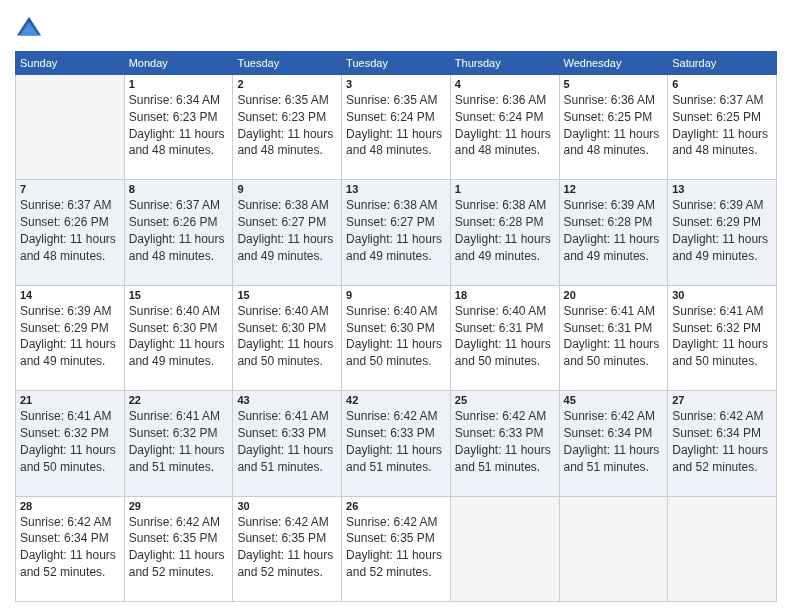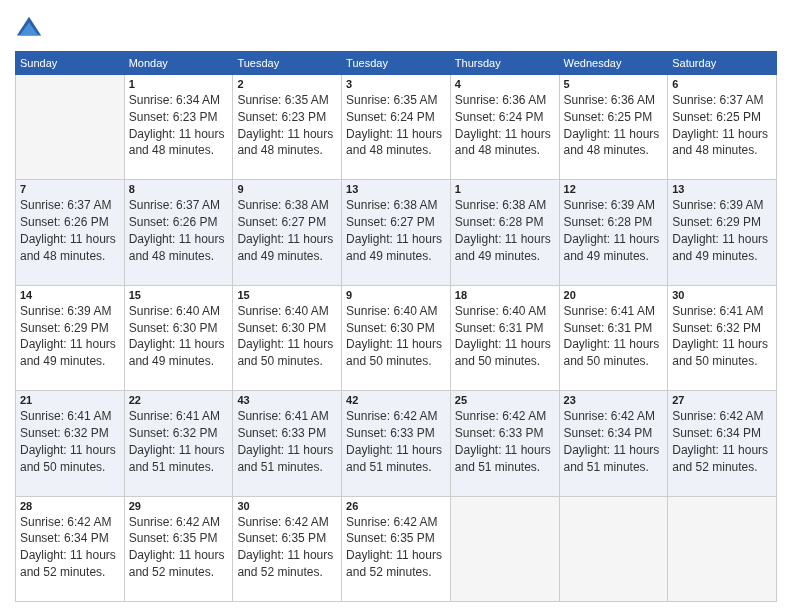--- a/index.html
+++ b/index.html
@@ -223,21 +223,21 @@
           </td>
           <td>
             <div class="day-num">42</div>
             <div class="day-info">Sunrise: 6:42 AM<br>Sunset: 6:33 PM<br>Daylight: 11 hours and 51 minutes.</div>
           </td>
           <td>
             <div class="day-num">25</div>
             <div class="day-info">Sunrise: 6:42 AM<br>Sunset: 6:33 PM<br>Daylight: 11 hours and 51 minutes.</div>
           </td>
           <td>
-            <div class="day-num">23</div>
+            <div class="day-num">45</div>
             <div class="day-info">Sunrise: 6:42 AM<br>Sunset: 6:34 PM<br>Daylight: 11 hours and 51 minutes.</div>
           </td>
           <td>
             <div class="day-num">27</div>
             <div class="day-info">Sunrise: 6:42 AM<br>Sunset: 6:34 PM<br>Daylight: 11 hours and 52 minutes.</div>
           </td>
         </tr>
         <tr>
           <td>
             <div class="day-num">28</div>

